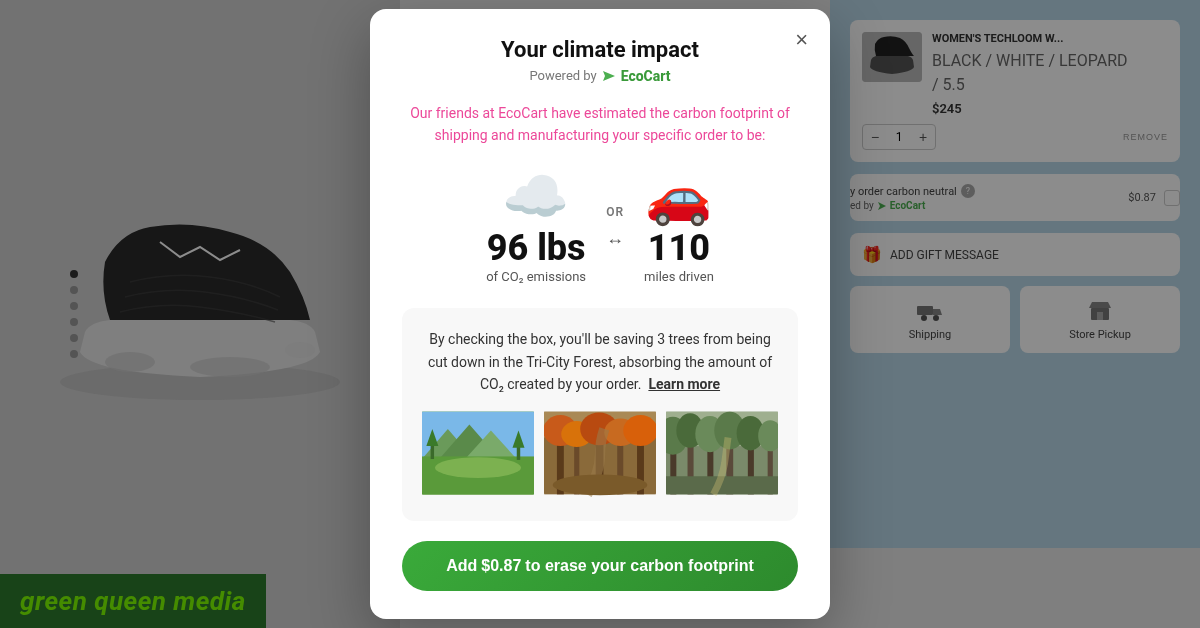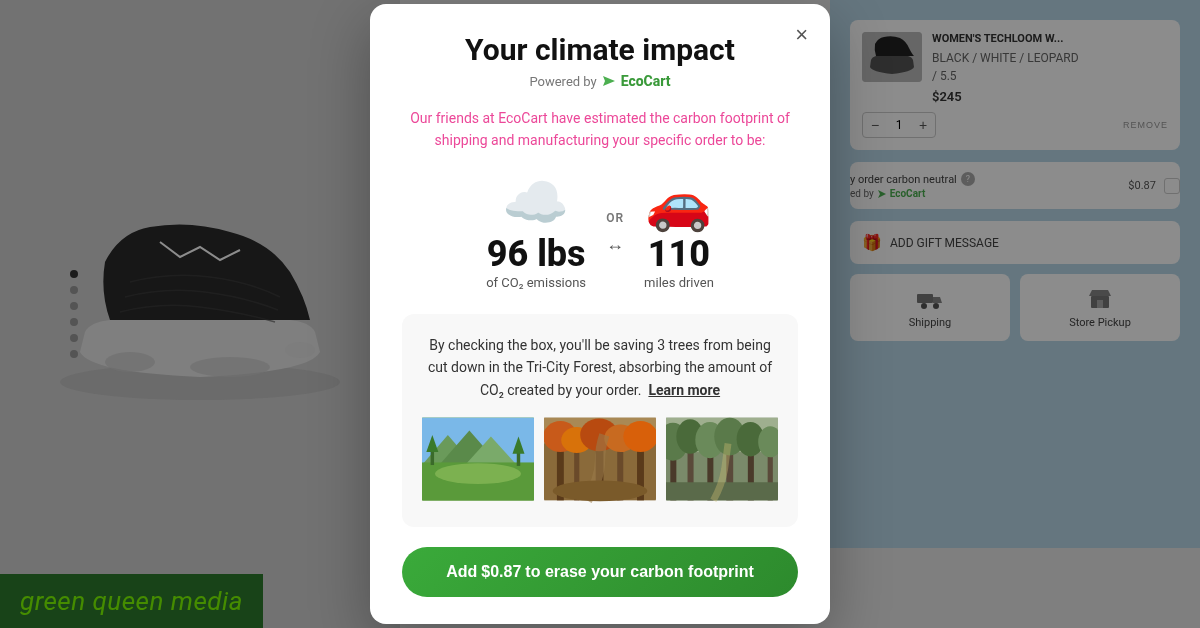--- a/index.html
+++ b/index.html
@@ -56,40 +56,40 @@
       position: absolute;
       bottom: 0;
       left: 0;
       background: #2d7a2d;
       padding: 12px 20px;
       z-index: 10;
     }
     .watermark-text {
       color: #7fff00;
       font-size: 26px;
-      font-weight: 400;
+      font-weight: 700;
       font-style: italic;
       letter-spacing: 0.5px;
     }
 
     
     .product-card {
       background: white;
       border-radius: 8px;
       padding: 12px;
       margin-bottom: 12px;
     }
     .product-name {
       font-size: 11px;
       font-weight: 700;
       color: #333;
       margin-bottom: 4px;
     }
     .product-variant {
-      font-size: 12px;
+      font-size: 16px;
       color: #666;
       line-height: 1.5;
     }
     .product-price {
       font-size: 13px;
       font-weight: 600;
       color: #333;
       margin-top: 4px;
     }
     .qty-row {
@@ -231,21 +231,21 @@
       right: 22px;
       font-size: 22px;
       color: #555;
       cursor: pointer;
       background: none;
       border: none;
       line-height: 1;
     }
 
     .modal-title {
-      font-size: 30px;
+      font-size: 22px;
       font-weight: 700;
       text-align: center;
       color: #111;
       margin-bottom: 6px;
     }
 
     .powered-by {
       text-align: center;
       font-size: 13px;
       color: #777;

